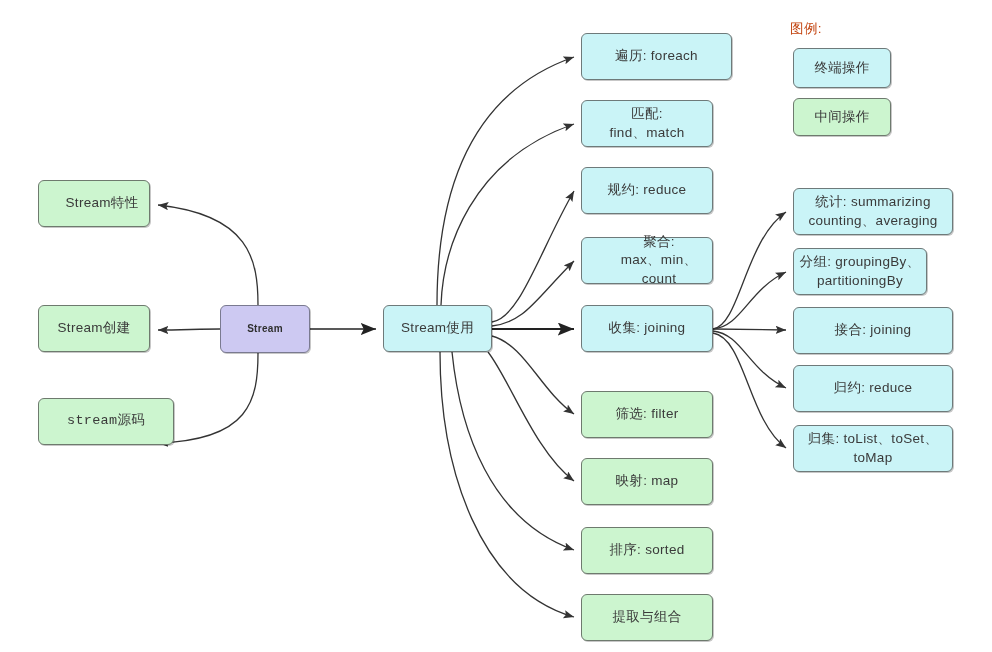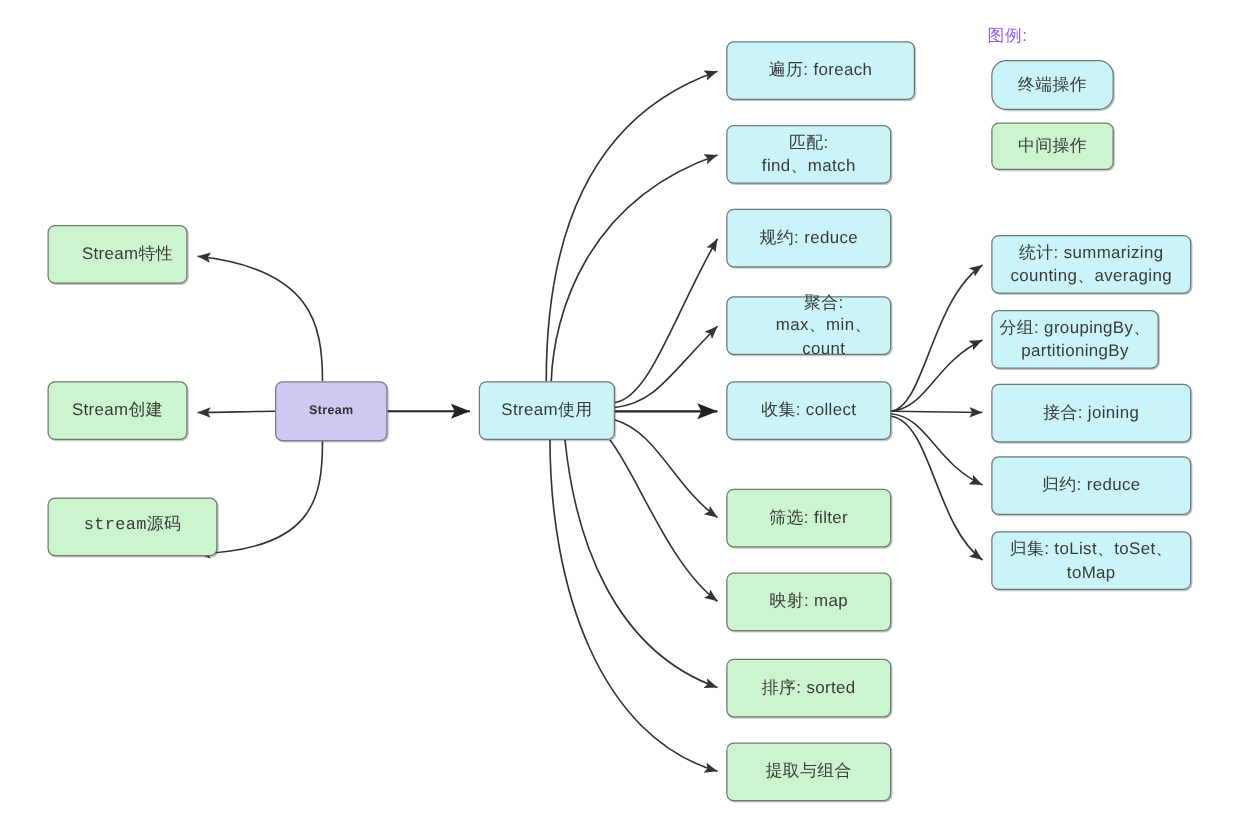--- a/index.html
+++ b/index.html
@@ -27,21 +27,21 @@
     letter-spacing:0.3px;
     box-shadow:1px 1px 0 rgba(0,0,0,0.22);
     padding:2px 4px;
     white-space:pre-line;
   }
   .node.cyan{background:#caf4f7;border-color:#6e7a7a;}
   .node.green{background:#ccf5cf;border-color:#6e7a6e;}
   .node.purple{background:#cdc9f2;border-color:#7a7a90;font-weight:bold;font-size:10px;color:#2f2f2f;}
   .legend-title{
     position:absolute;
-    color:#8b5cf6;
+    color:#c2410c;
     font-size:13.5px;
     letter-spacing:0.4px;
   }
 </style>
 </head>
 <body>
 
 <div id="canvas">
 
   <svg class="edges" viewBox="0 0 992 652">
@@ -87,32 +87,32 @@
   <div class="node green" style="left: 38px; top: 398px; width: 136px; height: 47px; font-family: Liberation Mono, monospace;">stream源码</div>
 
   <div class="node cyan" style="left: 383px; top: 305px; width: 109px; height: 47px;">Stream使用</div>
 
   <div class="node cyan" style="left: 581px; top: 33px; width: 151px; height: 47px;">遍历: foreach</div>
   <div class="node cyan" style="left: 581px; top: 100px; width: 132px; height: 47px;">匹配:
 find、match</div>
   <div class="node cyan" style="left: 581px; top: 167px; width: 132px; height: 47px;">规约: reduce</div>
   <div class="node cyan" style="left: 581px; top: 237px; width: 132px; height: 47px; padding-left: 28px;">聚合:
 max、min、count</div>
-  <div class="node cyan" style="left: 581px; top: 305px; width: 132px; height: 47px;">收集: collect</div>
+  <div class="node cyan" style="left: 581px; top: 305px; width: 132px; height: 47px;">收集: joining</div>
   <div class="node green" style="left: 581px; top: 391px; width: 132px; height: 47px;">筛选: filter</div>
   <div class="node green" style="left: 581px; top: 458px; width: 132px; height: 47px;">映射: map</div>
   <div class="node green" style="left: 581px; top: 527px; width: 132px; height: 47px;">排序: sorted</div>
   <div class="node green" style="left: 581px; top: 594px; width: 132px; height: 47px;">提取与组合</div>
 
   <div class="node cyan" style="left: 793px; top: 188px; width: 160px; height: 47px;">统计: summarizing
 counting、averaging</div>
   <div class="node cyan" style="left: 793px; top: 248px; width: 134px; height: 47px;">分组: groupingBy、
 partitioningBy</div>
   <div class="node cyan" style="left: 793px; top: 307px; width: 160px; height: 47px;">接合: joining</div>
   <div class="node cyan" style="left: 793px; top: 365px; width: 160px; height: 47px;">归约: reduce</div>
   <div class="node cyan" style="left: 793px; top: 425px; width: 160px; height: 47px;">归集: toList、toSet、
 toMap</div>
 
   <div class="legend-title" style="left: 790px; top: 20px;">图例:</div>
-  <div class="node cyan" style="left: 793px; top: 48px; width: 98px; height: 40px; border-radius: 12px;">终端操作</div>
+  <div class="node cyan" style="left: 793px; top: 48px; width: 98px; height: 40px;">终端操作</div>
   <div class="node green" style="left: 793px; top: 98px; width: 98px; height: 38px;">中间操作</div>
 
 </div>
 
 </body></html>

